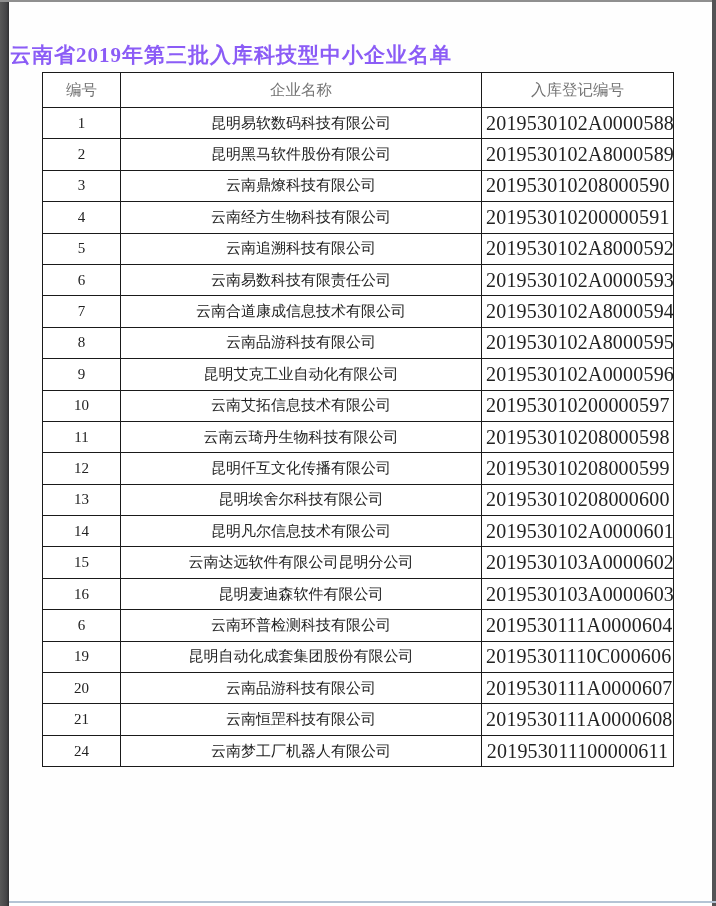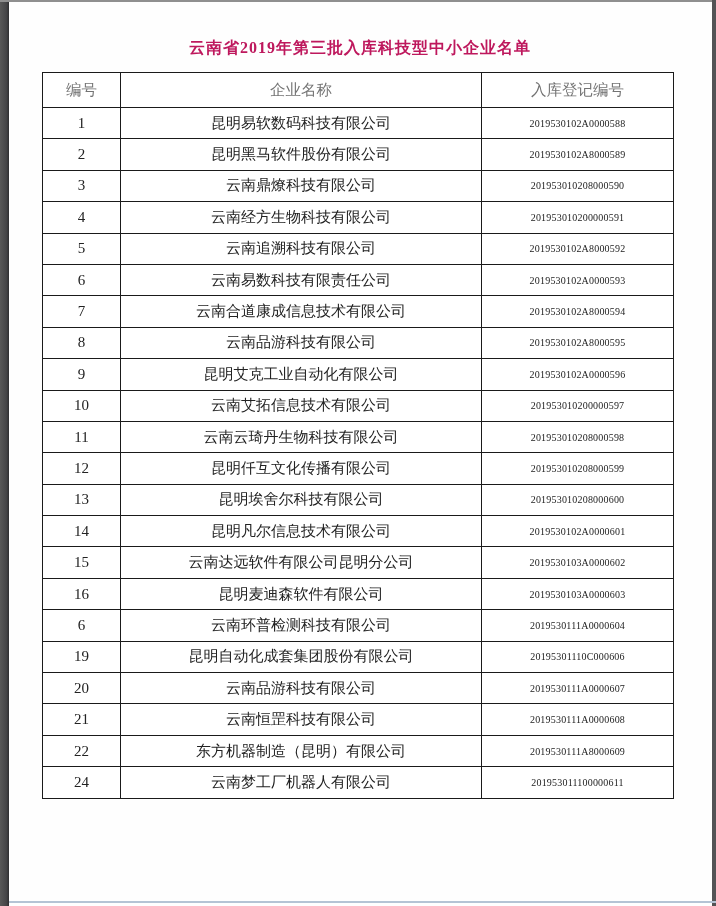--- a/index.html
+++ b/index.html
@@ -28,25 +28,24 @@
     position: absolute; right: 0; top: 0; width: 4px; height: 906px;
     background: #535355;
   }
   .scan-edge-bottom {
     position: absolute; left: 9px; bottom: 3px; width: 707px; height: 2px;
     background: #b4c3d4;
   }
   .doc-title {
     position: absolute;
     left: 10px; top: 27px; width: 700px;
-    text-align: center;
-    font-size: 16px;
+    font-size: 21px;
     font-weight: bold;
     letter-spacing: 1px;
-    color: #be185d;
+    color: #8b5cf6;
     white-space: nowrap;
   }
   table.company-table {
     position: absolute;
     left: 42px; top: 72px;
     width: 631px;
     border-collapse: collapse;
     table-layout: fixed;
     background: #fff;
   }
@@ -67,21 +66,21 @@
     font-size: 15.5px;
     color: #737373;
   }
   .company-table tbody td {
     height: 30.4px;
     font-size: 15px;
     color: #222;
   }
   .company-table td.col-no { font-size: 15px; }
   .company-table td.col-reg_no {
-    font-size: 10px;
+    font-size: 20px;
     letter-spacing: 0.2px;
   }
 </style>
 </head>
 <body>
 
 <div class="scan-edge-left"></div>
 <div class="scan-edge-top"></div>
 <div class="scan-edge-right"></div>
 <div class="scan-edge-bottom"></div>
@@ -196,23 +195,18 @@
         <td class="col-no">20</td>
         <td class="col-company">云南品游科技有限公司</td>
         <td class="col-reg_no">2019530111A0000607</td>
       </tr>
       <tr>
         <td class="col-no">21</td>
         <td class="col-company">云南恒罡科技有限公司</td>
         <td class="col-reg_no">2019530111A0000608</td>
       </tr>
       <tr>
-        <td class="col-no">22</td>
-        <td class="col-company">东方机器制造（昆明）有限公司</td>
-        <td class="col-reg_no">2019530111A8000609</td>
-      </tr>
-      <tr>
         <td class="col-no">24</td>
         <td class="col-company">云南梦工厂机器人有限公司</td>
         <td class="col-reg_no">201953011100000611</td>
       </tr>
     </tbody>
 </table>
 
 </body></html>

